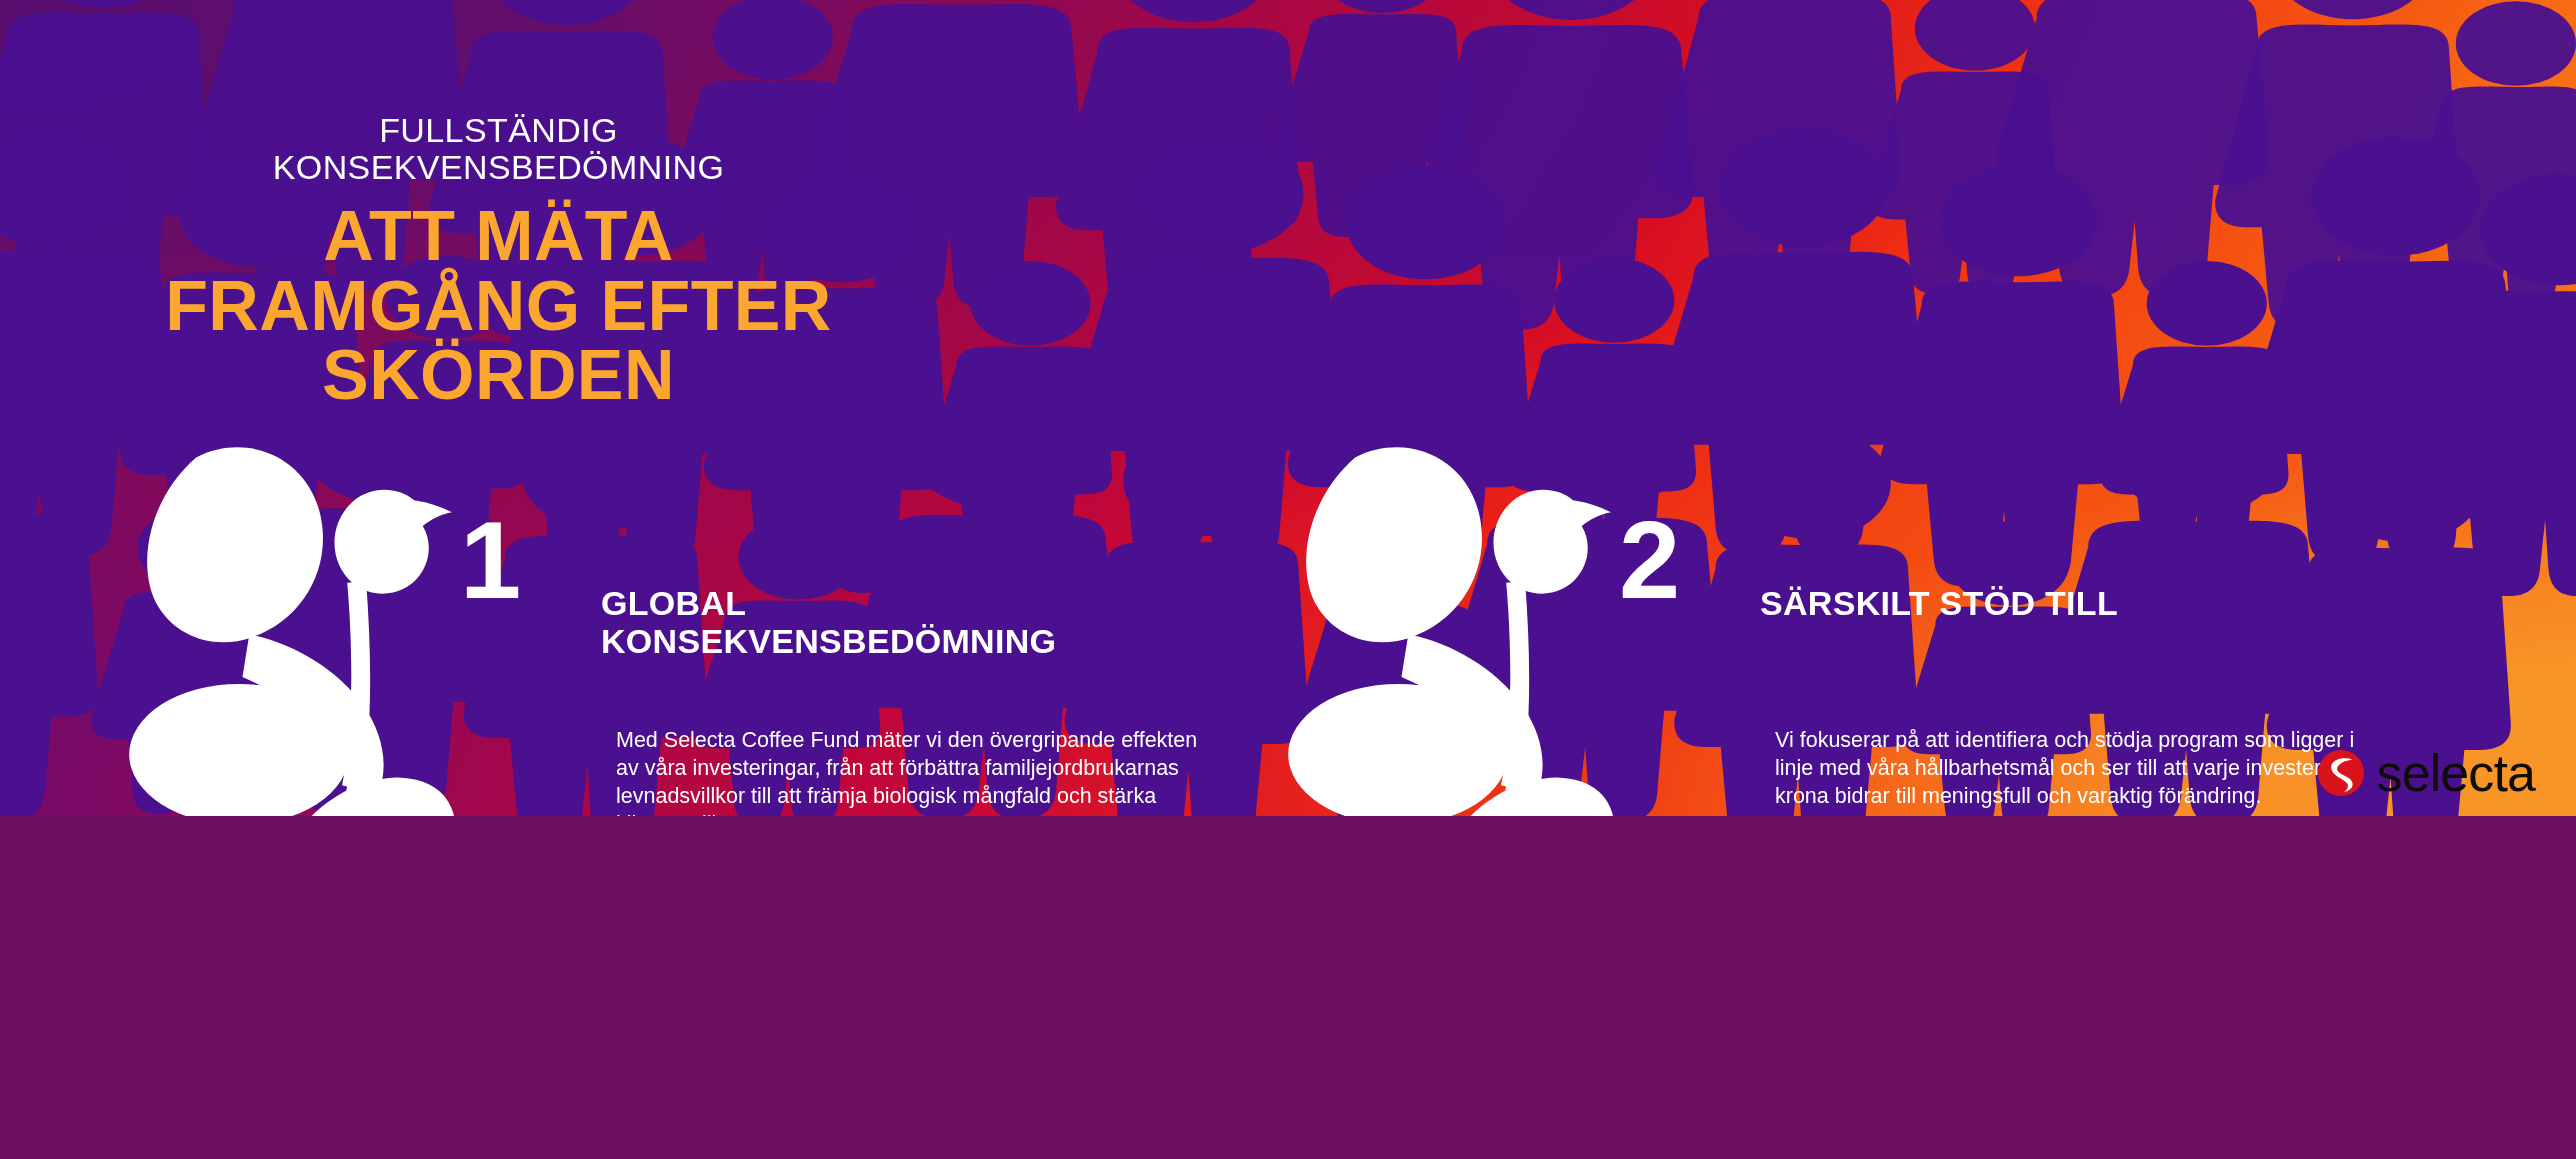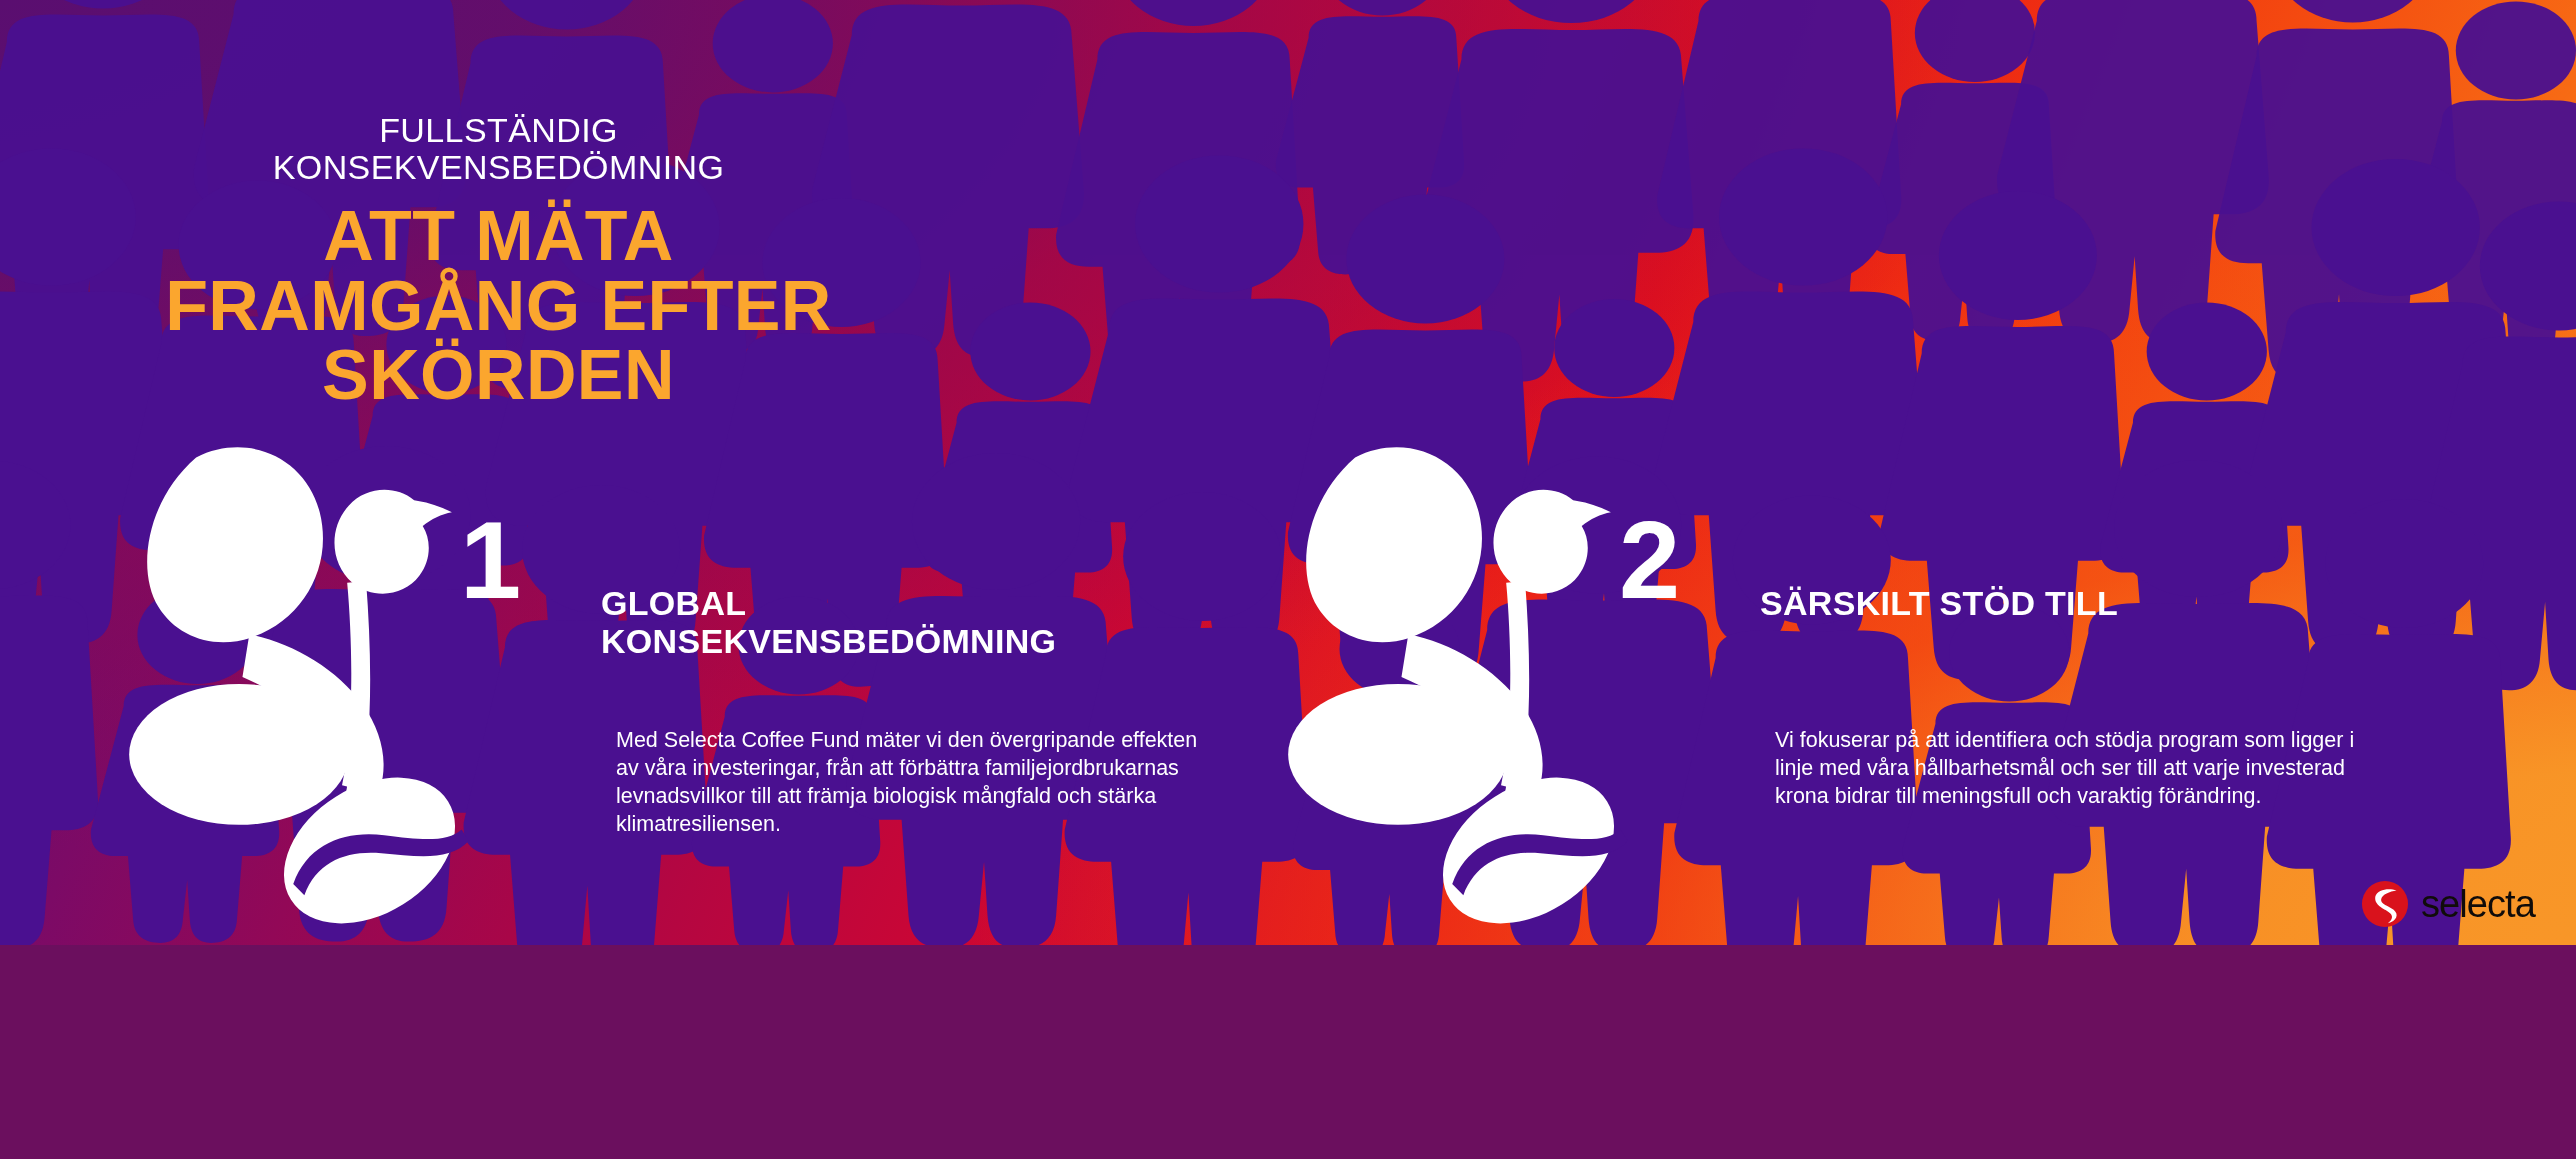--- a/index.html
+++ b/index.html
@@ -6,21 +6,21 @@
 
   html, body {
     width:2576px; height:1159px;
     overflow:hidden;
     background:#6B0F5E;
     font-family:"Liberation Sans", sans-serif;
   }
 
   #poster {
     position:relative;
-    width:2576px; height:945px;
+    width:2576px; height:816px;
     overflow:hidden;
     isolation:isolate;
     text-decoration:underline;
   }
 
   
   .bg-gradient {
     position:absolute; inset:0;
     background:
       radial-gradient(120% 150% at 100% 100%, rgba(248,150,40,1) 0%, rgba(248,150,40,0.85) 12%, rgba(244,86,20,0.55) 30%, rgba(230,20,30,0.0) 52%),
@@ -113,21 +113,21 @@
   
   .logo {
     position:absolute;
     right:41px; bottom:17px;
     display:flex; align-items:center; gap:12px;
     z-index:4;
   }
   .logo-mark { width:48px; height:48px; display:block; }
   .logo-word {
     color:#100C0A;
-    font-size:38px;
+    font-size:52px;
     line-height:1;
     font-weight:400;
     letter-spacing:-0.9px;
   }
 </style>
 </head>
 <body>
 
 <div id="poster">
 

